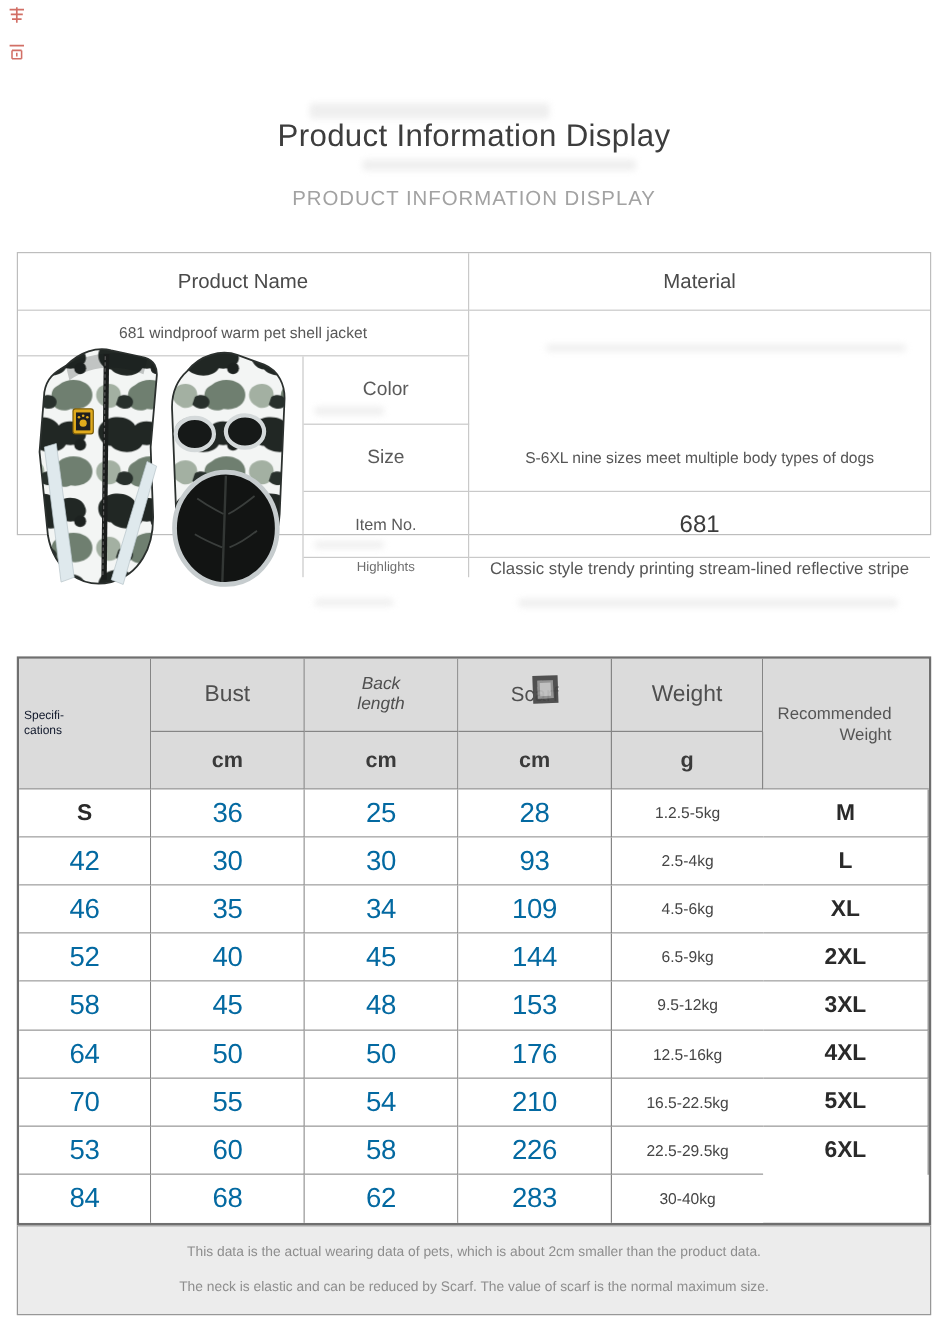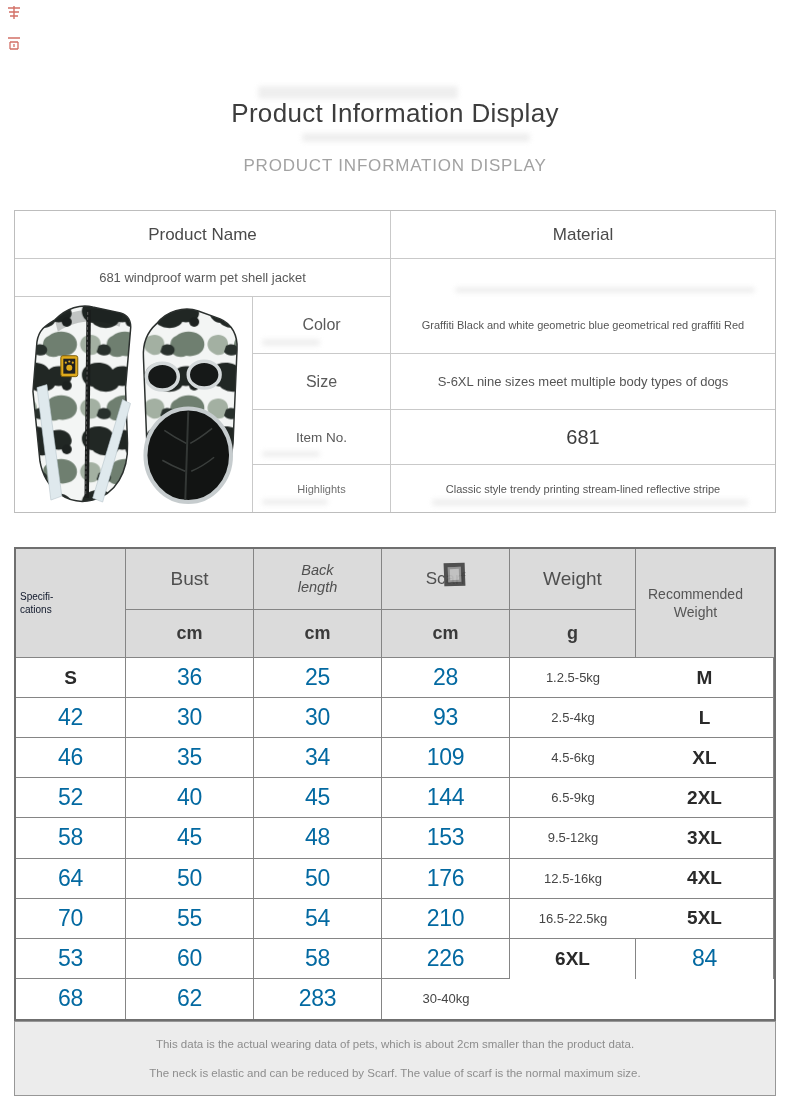--- a/index.html
+++ b/index.html
@@ -6,53 +6,53 @@
   .page{position:relative;width:790px;height:1109px;background:#fff;overflow:hidden;
         font-family:"Liberation Sans",sans-serif;color:#444;}
   
   .title{position:absolute;top:98px;left:0;width:790px;text-align:center;
          font-size:26px;font-weight:500;color:#3d3d3d;letter-spacing:.3px;}
   .subtitle{position:absolute;top:156px;left:0;width:790px;text-align:center;
             font-size:17px;font-weight:400;color:#a2a2a2;letter-spacing:.8px;}
   .ghost{position:absolute;background:#e4e4e4;filter:blur(2.5px);opacity:.6;border-radius:3px;}
   .red-mark{position:absolute;left:6px;width:16px;height:15px;opacity:.75;}
   
-  .ptable{position:absolute;left:14px;top:210px;width:762px;height:303px;box-sizing:border-box;
+  .ptable{position:absolute;left:14px;top:210px;width:762px;height:236px;box-sizing:border-box;
           border:1px solid #bdbdbd;display:grid;
           grid-template-columns:238px 138px 1fr;
           grid-template-rows:48px 38px 57px 56px 55px 1fr;}
   .pc{box-sizing:border-box;border-right:1px solid #c9c9c9;border-bottom:1px solid #c9c9c9;
       display:flex;align-items:center;justify-content:center;text-align:center;}
   .pc.no-r{border-right:none;}
   .pc.no-b{border-bottom:none;}
   .ph{font-size:17px;color:#4a4a4a;}
   .pv-name{font-size:13px;color:#585858;}
   .pv-mat{font-size:10px;color:#6a6a6a;justify-content:flex-start;align-items:flex-start;
           text-align:left;padding:6px 8px 0 45px;white-space:pre-line;line-height:1.55;letter-spacing:-.1px;}
   .img-cell{position:relative;padding:0;}
   .lbl-color,.lbl-size{font-size:16px;color:#5a5a5a;}
   .lbl-item{font-size:13.5px;color:#5a5a5a;}
   .lbl-high{font-size:11px;color:#6e6e6e;}
   .val-color{font-size:11px;color:#555;padding:0 4px;}
   .val-size{font-size:13px;color:#555;}
   .val-item{font-size:20px;color:#3c3c3c;}
-  .val-high{font-size:11px;color:#555;padding:0 4px;}
+  .val-high{font-size:14px;color:#555;padding:0 4px;}
   
   .chart{position:absolute;left:14px;top:547px;width:762px;height:474px;box-sizing:border-box;
          border:2px solid #6f6f6f;display:grid;
          grid-template-columns:110px 128px 128px 128px 126px 1fr;
          grid-template-rows:61px 48px repeat(9,1fr);}
   .c{box-sizing:border-box;border-right:1px solid #858585;border-bottom:1px solid #858585;
      display:flex;align-items:center;justify-content:center;text-align:center;background:#fff;}
   .c.no-r{border-right:none;}
   .c.no-b{border-bottom:none;}
   .hbg{background:#dbdbdb;}
   .spec-h{grid-area:1/1/3/2;justify-content:flex-start;text-align:left;padding-left:4px;
           font-size:10px;color:#0f172a;white-space:pre-line;line-height:1.35;}
-  .rec-h{grid-area:1/6/3/7;justify-content:flex-start;text-align:center;padding-left:12px;
+  .rec-h{grid-area:1/6/3/7;justify-content:flex-start;text-align:right;padding-left:12px;
          font-size:14px;color:#555;white-space:pre-line;line-height:1.3;}
   .col-h{font-size:19px;color:#4f4f4f;}
   .col-h.small{font-size:14.5px;white-space:pre-line;line-height:1.15;font-style:italic;}
   .unit{font-size:18px;font-weight:bold;color:#3a3a3a;}
   .scarf-cell{position:relative;font-size:17px;}
   .scarf-mark{position:absolute;left:62px;top:14px;width:21px;height:23px;background:#bfbfbf;
               border:4px solid #454545;box-sizing:border-box;box-shadow:inset 0 0 0 2px #8e8e8e;
               transform:rotate(-2deg);opacity:.92;}
   .sz{font-size:19px;font-weight:bold;color:#2a2a2a;}
   .num{font-size:23px;font-weight:500;color:#0369a1;letter-spacing:-.3px;}
@@ -131,21 +131,20 @@
           <ellipse cx="148" cy="81" rx="16" ry="13.5" fill="#161918" stroke="#d4d9da" stroke-width="3.5"></ellipse>
           <ellipse cx="190" cy="79" rx="16" ry="13.5" fill="#161918" stroke="#d4d9da" stroke-width="3.5"></ellipse>
           <ellipse cx="174" cy="160" rx="43" ry="47" fill="#121413" stroke="#c6ccce" stroke-width="4"></ellipse>
           <path d="M174,116 L171,205" stroke="#333735" stroke-width="2" fill="none"></path>
           <path d="M150,135 C160,142 168,146 172,148 M198,133 C188,141 180,146 176,148 M148,165 C158,171 166,174 171,176 M200,162 C190,170 182,174 177,176" stroke="#3a3e3c" stroke-width="1.5" fill="none"></path>
         </g>
       </svg>
     </div>
 
     <div class="pc lbl-color" style="grid-area:3/2/4/3">Color</div>
-    <div class="pc val-color no-r" style="grid-area:3/3/4/4">Graffiti Black and white geometric blue geometrical red graffiti Red</div>
 
     <div class="pc lbl-size" style="grid-area:4/2/5/3">Size</div>
     <div class="pc val-size no-r" style="grid-area:4/3/5/4">S-6XL nine sizes meet multiple body types of dogs</div>
 
     <div class="pc lbl-item" style="grid-area:5/2/6/3">Item No.</div>
     <div class="pc val-item no-r" style="grid-area:5/3/6/4">681</div>
 
     <div class="pc lbl-high no-b" style="grid-area:6/2/7/3">Highlights</div>
     <div class="pc val-high no-r no-b" style="grid-area:6/3/7/4">Classic style trendy printing stream-lined reflective stripe</div>
   </div>
@@ -215,20 +214,21 @@
     <div class="c num">55</div>
     <div class="c num">54</div>
     <div class="c num">210</div>
     <div class="c rec no-r">16.5-22.5kg</div>
 
     <div class="c sz">5XL</div>
     <div class="c num">53</div>
     <div class="c num">60</div>
     <div class="c num">58</div>
     <div class="c num">226</div>
+    <div class="c rec no-r">22.5-29.5kg</div>
 
     <div class="c sz no-b">6XL</div>
     <div class="c num no-b">84</div>
     <div class="c num no-b">68</div>
     <div class="c num no-b">62</div>
     <div class="c num no-b">283</div>
     <div class="c rec no-r no-b">30-40kg</div>
   </div>
 
   <div class="notes">

